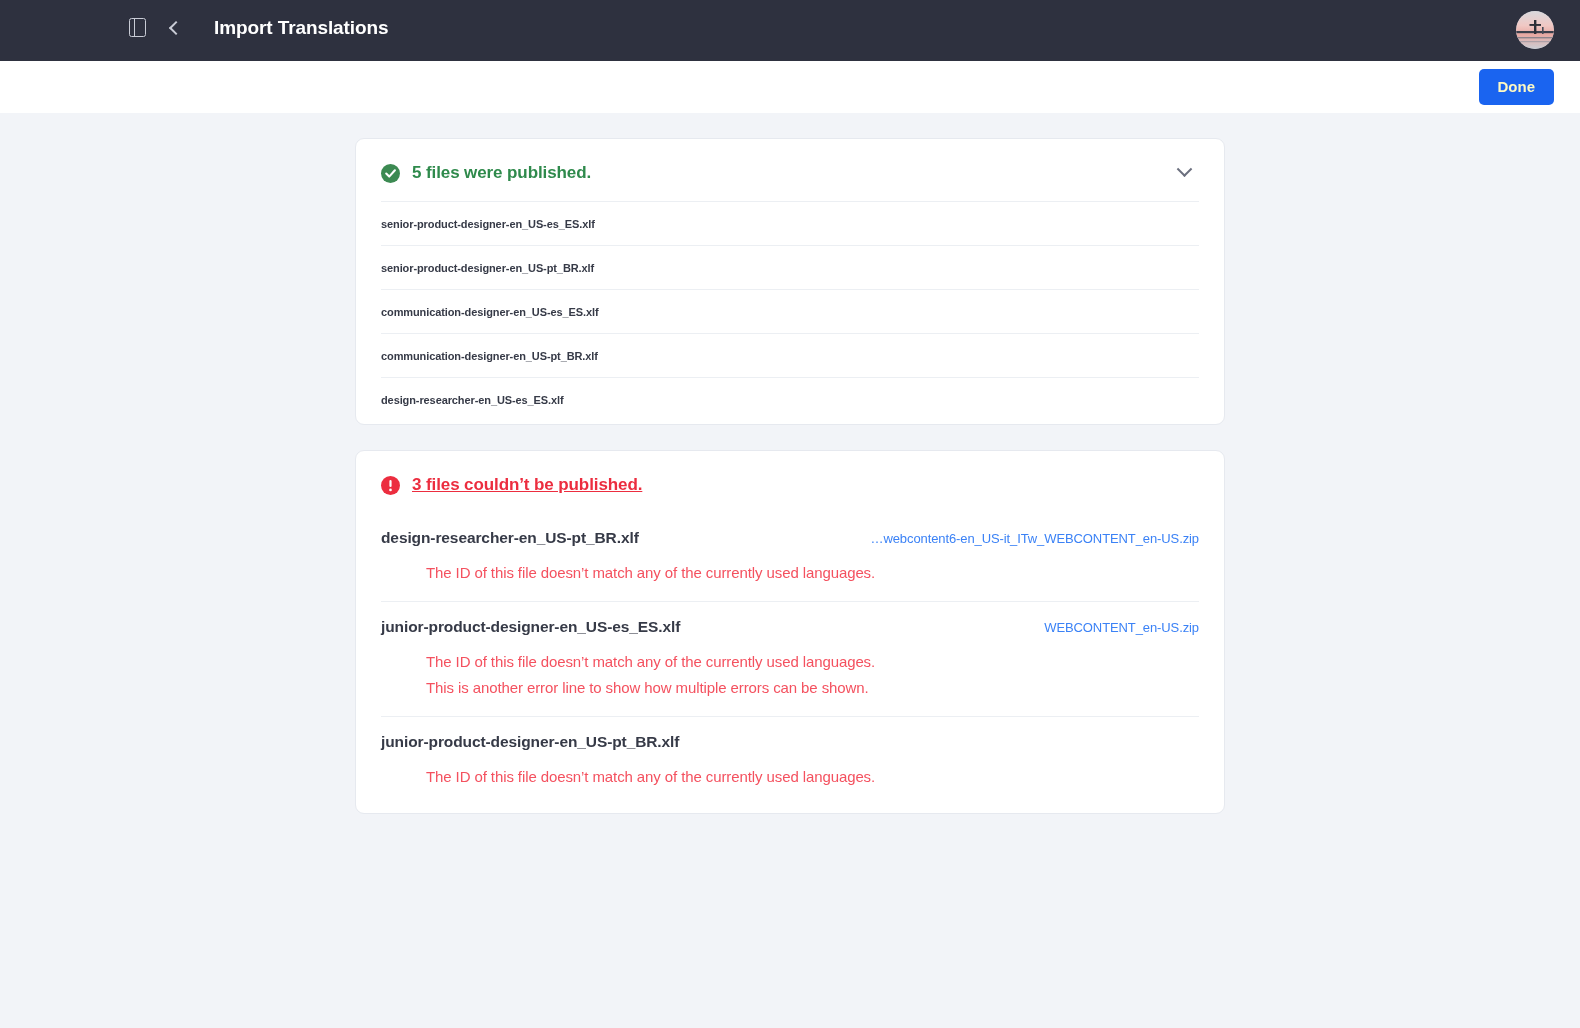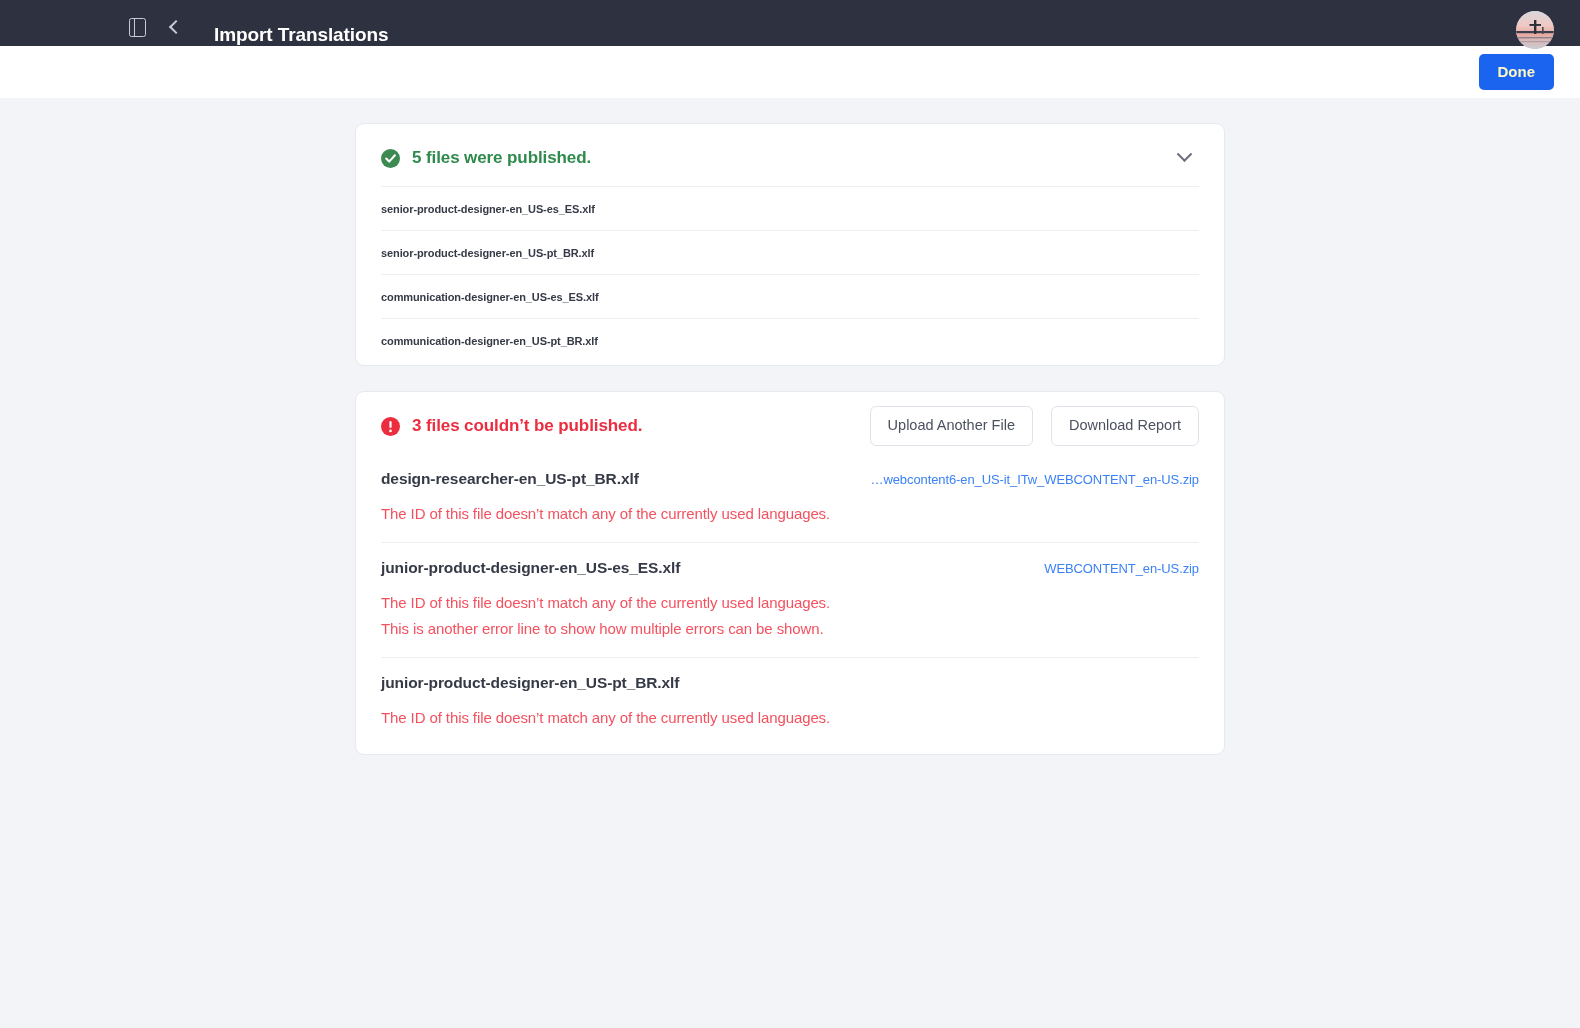--- a/index.html
+++ b/index.html
@@ -7,25 +7,25 @@
   html, body {
     width: 1580px;
     height: 1028px;
     background: #f2f4f8;
     font-family: "Liberation Sans", sans-serif;
     -webkit-font-smoothing: antialiased;
   }
 
   
   .topbar {
-    height: 46px;
+    height: 61px;
     background: #2e313f;
     display: flex;
-    align-items: flex-end;
-    padding: 0 26px 0 118px;
+    align-items: center;
+    padding: 0 26px 6px 118px;
     position: relative;
   }
   .topbar-left {
     display: flex;
     align-items: center;
     gap: 0;
   }
   .icon-btn {
     width: 38px;
     height: 38px;
@@ -136,20 +136,21 @@
     color: #2f8a4c;
     font-size: 17px;
     font-weight: bold;
     letter-spacing: -0.1px;
   }
   .head-text-error {
     color: #ec2d3f;
     font-size: 17px;
     font-weight: bold;
     letter-spacing: -0.1px;
+    text-decoration: underline;
   }
   .collapse-btn {
     width: 30px;
     height: 30px;
     display: flex;
     align-items: center;
     justify-content: center;
     cursor: pointer;
   }
   .chevron-down {
@@ -211,20 +212,21 @@
     color: #3b82f6;
     white-space: nowrap;
     letter-spacing: -0.1px;
   }
   .err-msgs { margin-top: 13px; }
   .err-msg {
     color: #f4515f;
     font-size: 15px;
     line-height: 1.78;
     letter-spacing: -0.1px;
+    margin-left: 45px;
   }
   .err-row:last-child { padding-bottom: 22px; }
 </style>
 </head>
 <body>
 
 <div class="topbar">
   <div class="topbar-left">
     <div class="icon-btn">
       <span class="sidebar-toggle-glyph"></span>
@@ -277,36 +279,33 @@
       </div>
       <div class="collapse-btn">
         <span class="chevron-down"></span>
       </div>
     </div>
 
     <div class="file-row">senior-product-designer-en_US-es_ES.xlf</div>
     <div class="file-row">senior-product-designer-en_US-pt_BR.xlf</div>
     <div class="file-row">communication-designer-en_US-es_ES.xlf</div>
     <div class="file-row">communication-designer-en_US-pt_BR.xlf</div>
+    <div class="file-row">design-researcher-en_US-es_ES.xlf</div>
   </div>
 
   <div class="card">
     <div class="card-head">
       <div class="card-head-title">
         <svg class="status-icon" width="19" height="19" viewBox="0 0 19 19">
           <circle cx="9.5" cy="9.5" r="9.5" fill="#ec2d3f"></circle>
           <rect x="8.4" y="4" width="2.2" height="7.1" rx="1.1" fill="#ffffff"></rect>
           <circle cx="9.5" cy="13.9" r="1.35" fill="#ffffff"></circle>
         </svg>
         <span class="head-text-error">3 files couldn’t be published.</span>
       </div>
-      <div class="head-actions">
-        <button class="btn-secondary">Upload Another File</button>
-        <button class="btn-secondary">Download Report</button>
-      </div>
     </div>
 
     <div class="err-row first">
       <div class="err-row-head">
         <span class="err-name">design-researcher-en_US-pt_BR.xlf</span>
         <span class="err-source">…webcontent6-en_US-it_ITw_WEBCONTENT_en-US.zip</span>
       </div>
       <div class="err-msgs">
         <div class="err-msg">The ID of this file doesn’t match any of the currently used languages.</div>
       </div>

